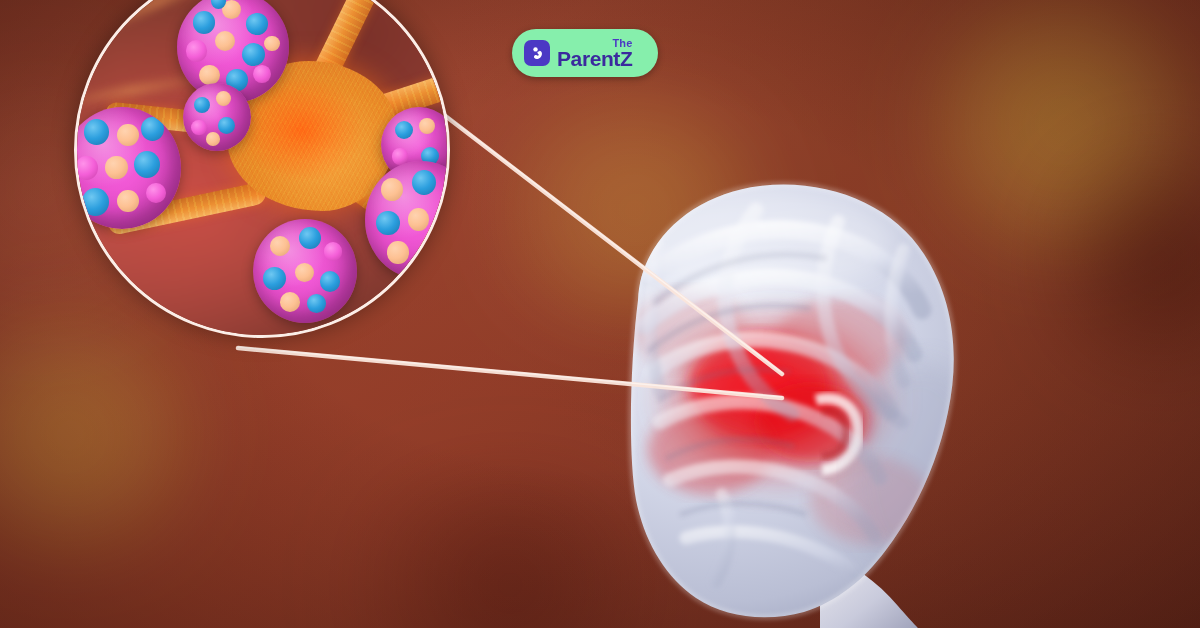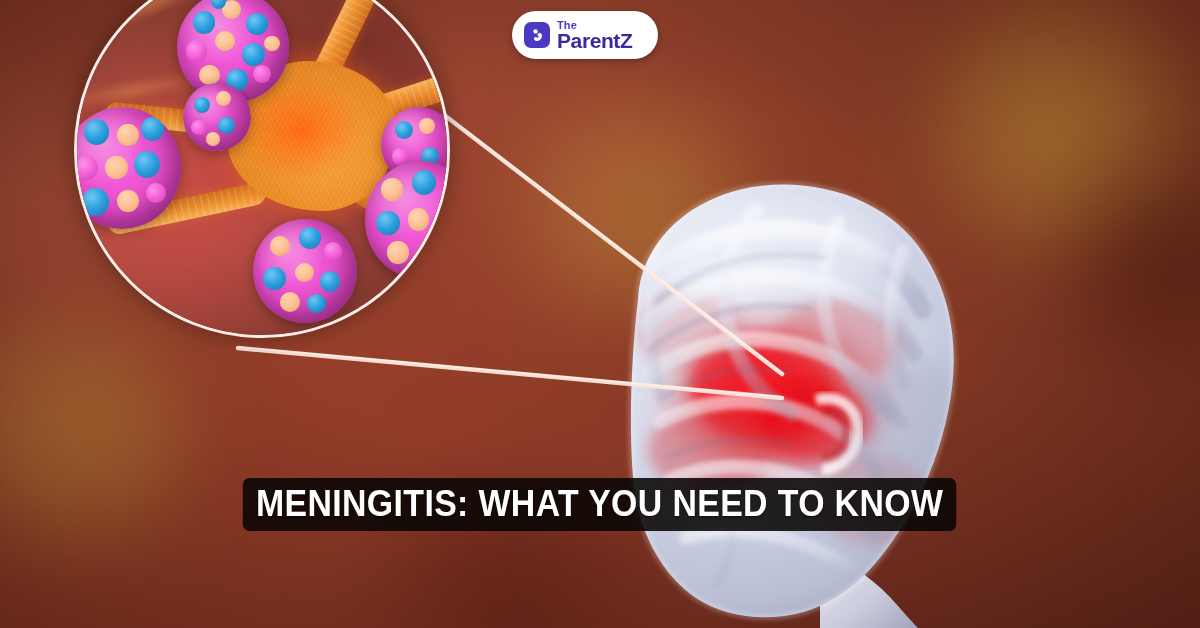--- a/index.html
+++ b/index.html
@@ -115,27 +115,28 @@
   
   #brain{
     position:absolute;
     left:520px;top:150px;
     width:470px;height:478px;
   }
   .brain-svg{width:100%;height:100%;display:block;}
 
   
   #logo{
-    position:absolute;left:512px;top:11px;
+    position:absolute;left:512px;top:29px;
     width:146px;height:48px;
-    background:#ffffff;
+    background:#86efac;
     border-radius:24px;
     display:flex;align-items:center;
     padding:0 12px;
     box-shadow:0 2px 7px rgba(0,0,0,.3);
+    text-align:right;
   }
   #logo-mark{
     width:26px;height:26px;border-radius:7px;
     background:#4b39c4;
     display:flex;align-items:center;justify-content:center;
     flex:0 0 auto;margin-right:7px;
   }
   #logo-text{line-height:1;}
   #logo-the{
     display:block;color:#4b39c4;font-size:11px;font-weight:700;
@@ -389,18 +390,15 @@
         <path d="M14.6 8.2c2.4 0 3.9 2 3.7 4.4-.25 3.1-2.3 5.6-5 6.8-2.1.95-4.4.6-5.6-.9-1.1-1.35-.75-3.2.7-4.1 1.2-.75 2.5-.5 3.3.35.55.58 1.45.5 1.85-.2.45-.8.05-1.9-.85-2.35-.95-.5-1.1-1.75-.3-2.5.6-.55 1.4-.8 2.2-.8z" fill="#ffffff"></path>
       </svg>
     </div>
     <div id="logo-text">
       <span id="logo-the">The</span>
       <span id="logo-name">ParentZ</span>
     </div>
   </div>
 
   <div id="title">
-    <span class="tline-wrap">
-      <span class="tline" id="tline2">MENINGITIS: WHAT YOU NEED TO KNOW</span>
-    </span>
   </div>
 
 </div>
 
 </body></html>

